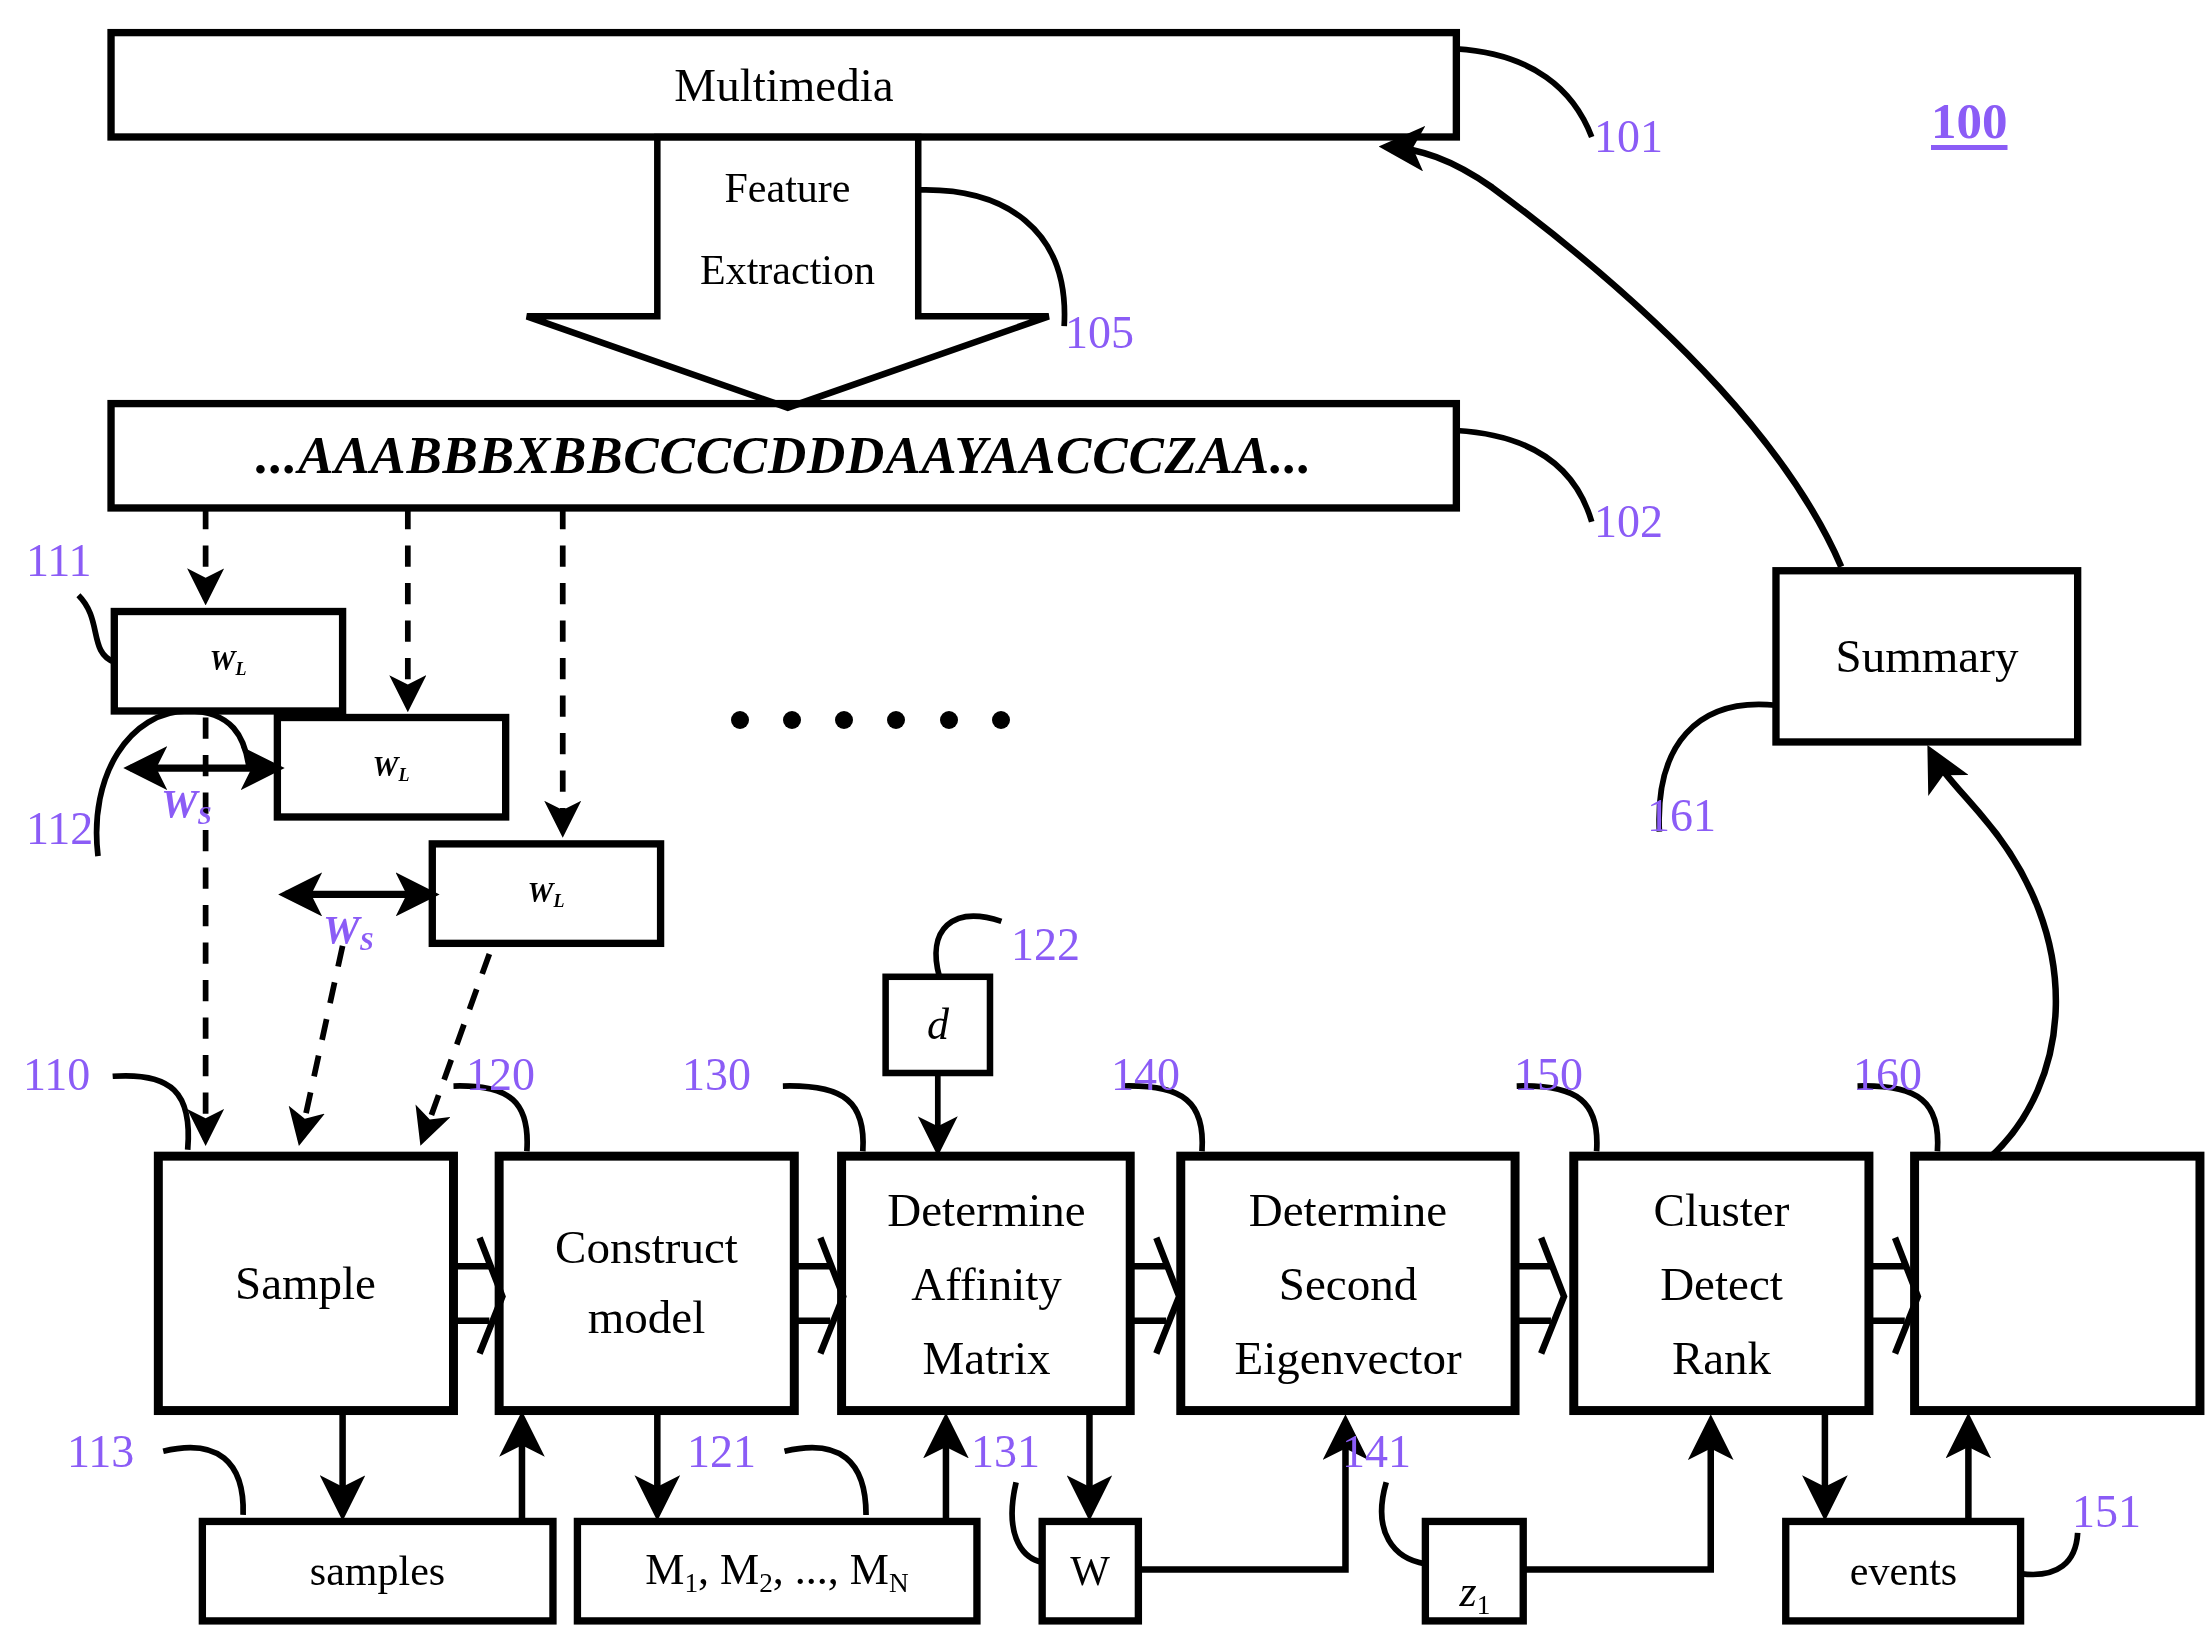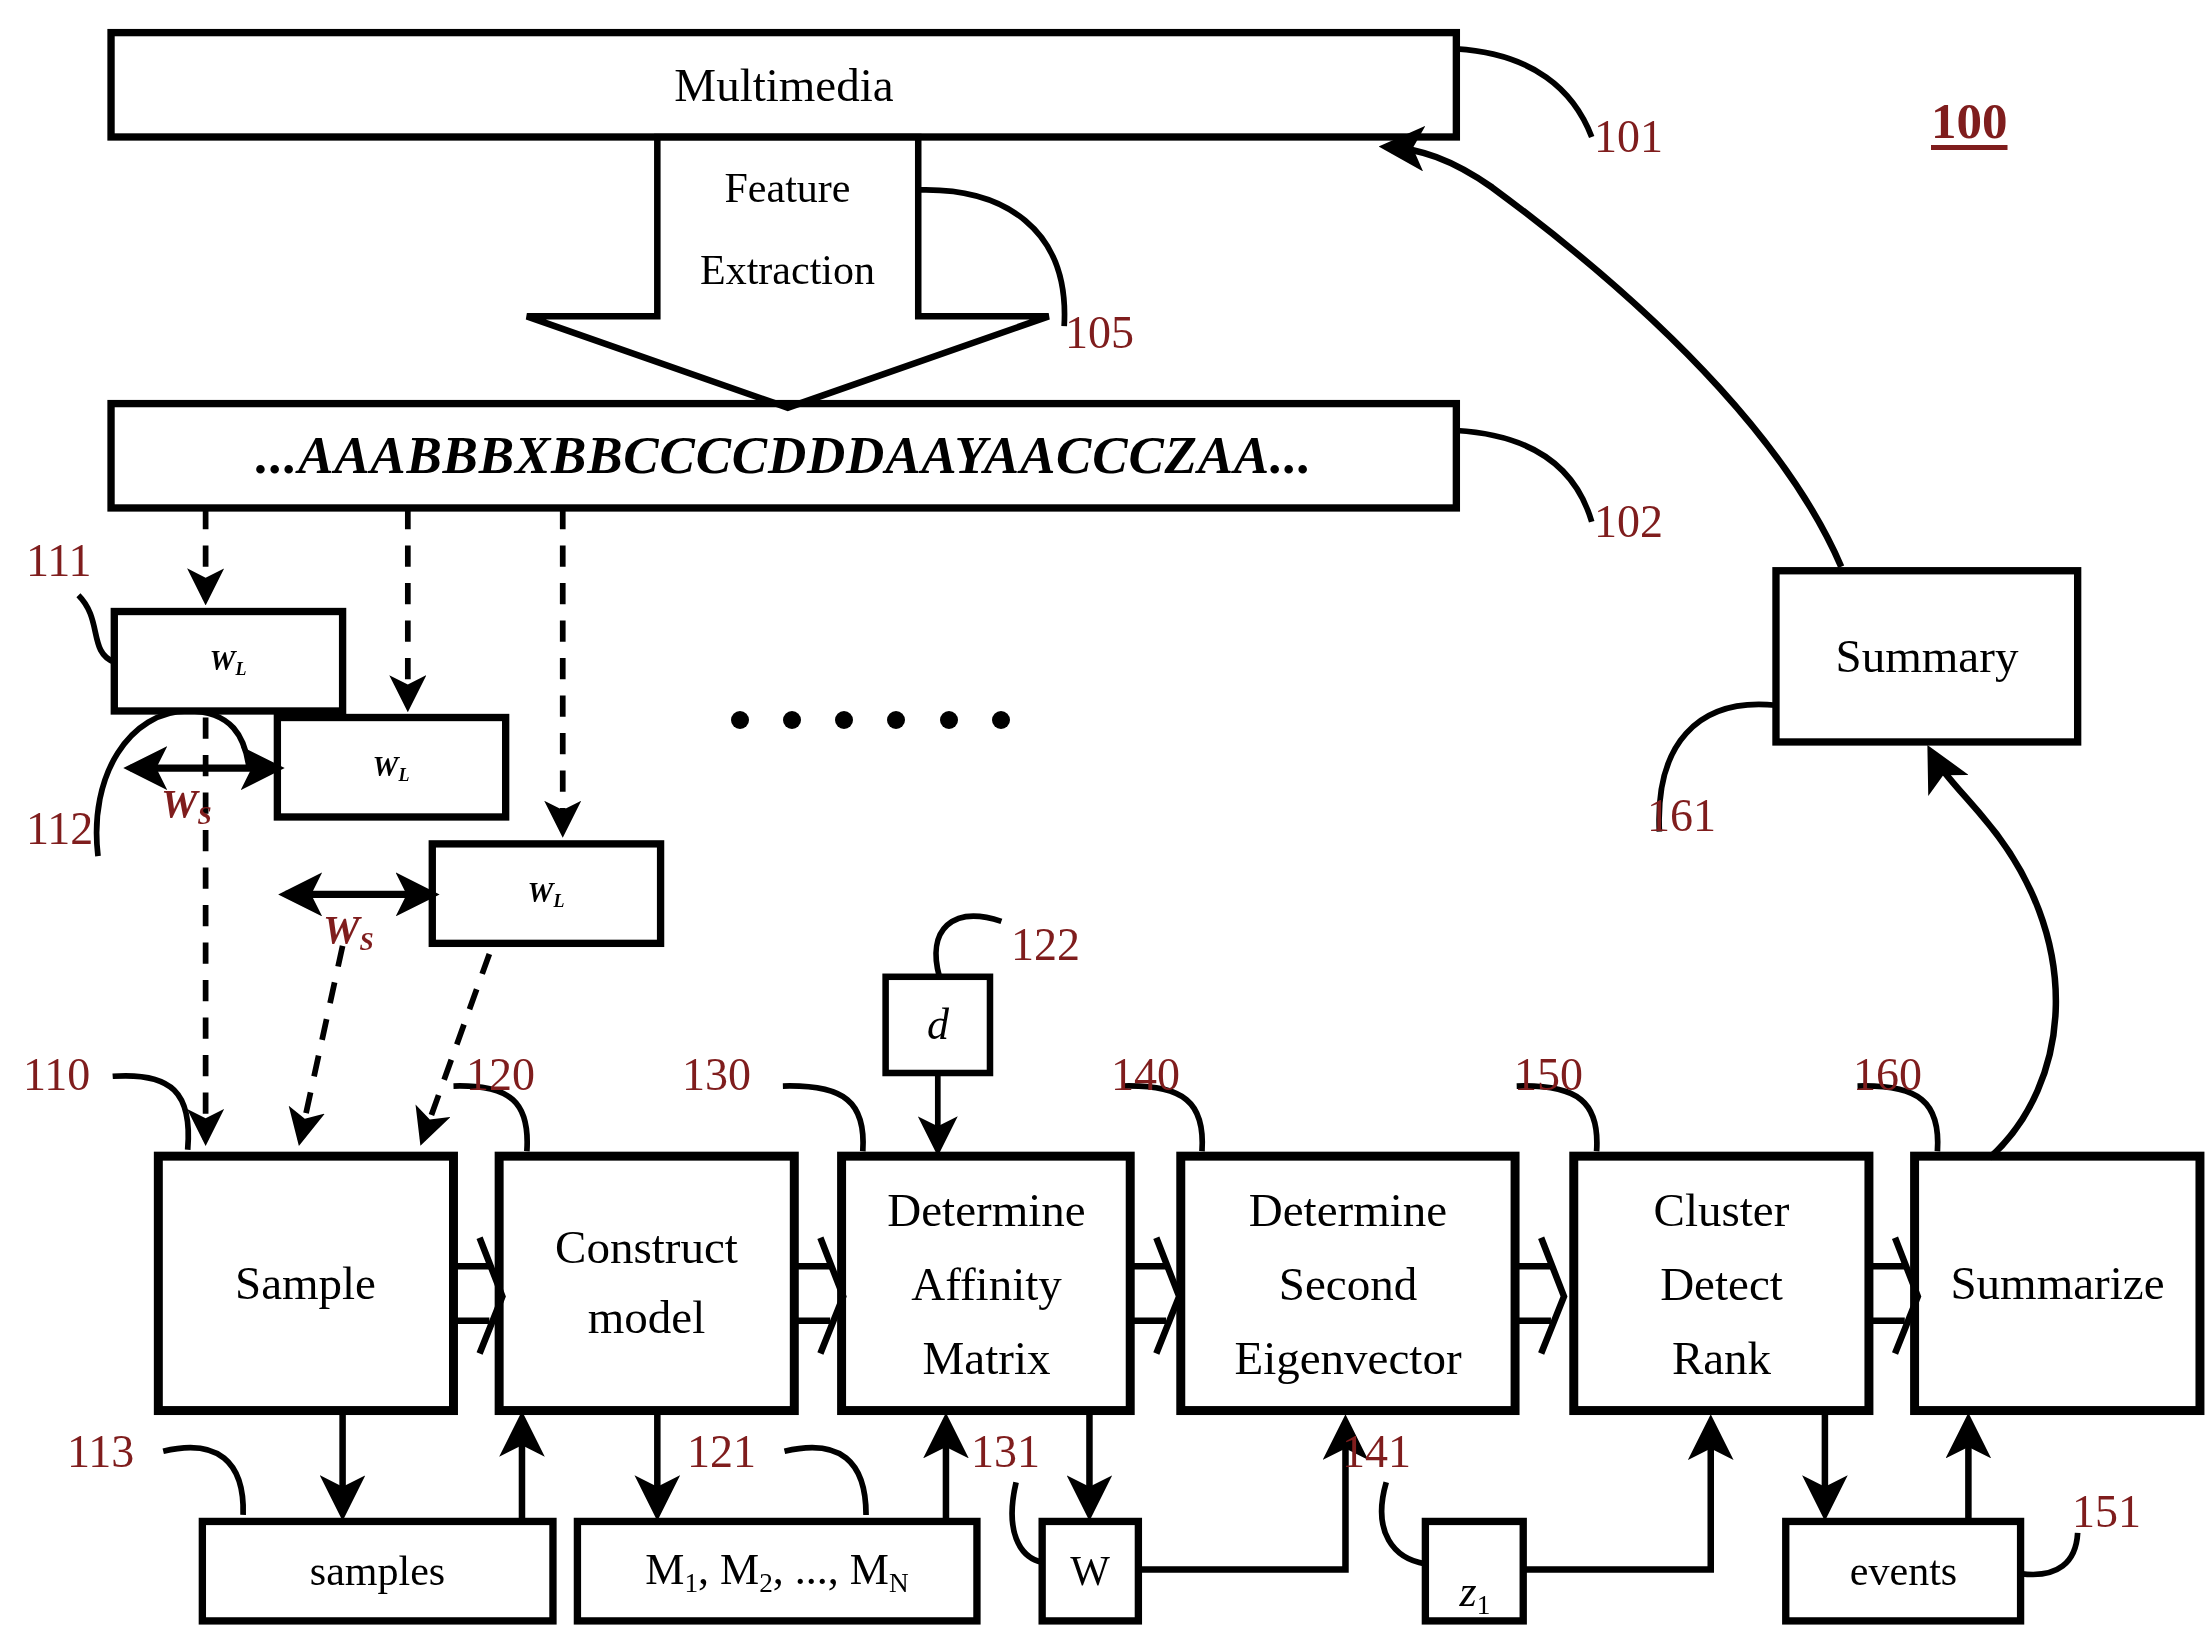--- a/index.html
+++ b/index.html
@@ -21,21 +21,21 @@
     position: absolute;
     left: 0;
     top: 0;
     width: 2205px;
     height: 1647px;
   }
   .lbl {
     position: absolute;
     white-space: nowrap;
     line-height: 1;
-    color: #7f1d1d;
+    color: #8b5cf6;
   }
   
   .boxtext {
     position: absolute;
     display: flex;
     align-items: center;
     justify-content: center;
     text-align: center;
     line-height: 1.12;
     color: #000;
@@ -270,21 +270,20 @@
   <div class="boxtext bigbox-text" style="left:842px; top:1326px; width:289px; height:65px;">Matrix</div>
 
   <div class="boxtext bigbox-text" style="left:1181px; top:1178px; width:334px; height:65px;">Determine</div>
   <div class="boxtext bigbox-text" style="left:1181px; top:1252px; width:334px; height:65px;">Second</div>
   <div class="boxtext bigbox-text" style="left:1181px; top:1326px; width:334px; height:65px;">Eigenvector</div>
 
   <div class="boxtext bigbox-text" style="left:1574px; top:1178px; width:295px; height:65px;">Cluster</div>
   <div class="boxtext bigbox-text" style="left:1574px; top:1252px; width:295px; height:65px;">Detect</div>
   <div class="boxtext bigbox-text" style="left:1574px; top:1326px; width:295px; height:65px;">Rank</div>
 
-  <div class="boxtext bigbox-text" style="left:1910px; top:1156px; width:295px; height:254px;">Summarize</div>
 
   <div class="boxtext mid-text" style="left:202px; top:1522px; width:351px; height:99px;">samples</div>
 
   <div class="boxtext" style="left:577px; top:1522px; width:400px; height:99px;">
     <span class="mlist"><span>M</span><sub>1</sub><span>, M</span><sub>2</sub><span>, ..., M</span><sub>N</sub></span>
   </div>
 
   <div class="boxtext mid-text" style="left:1042px; top:1522px; width:96px; height:99px;">W</div>
 
   <div class="boxtext" style="left:1426px; top:1522px; width:98px; height:99px;align-items:flex-end;">

